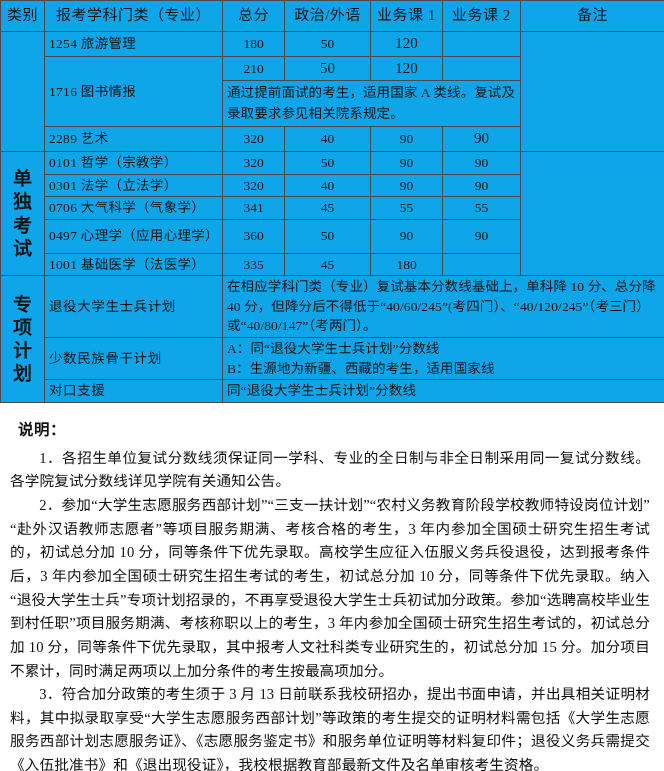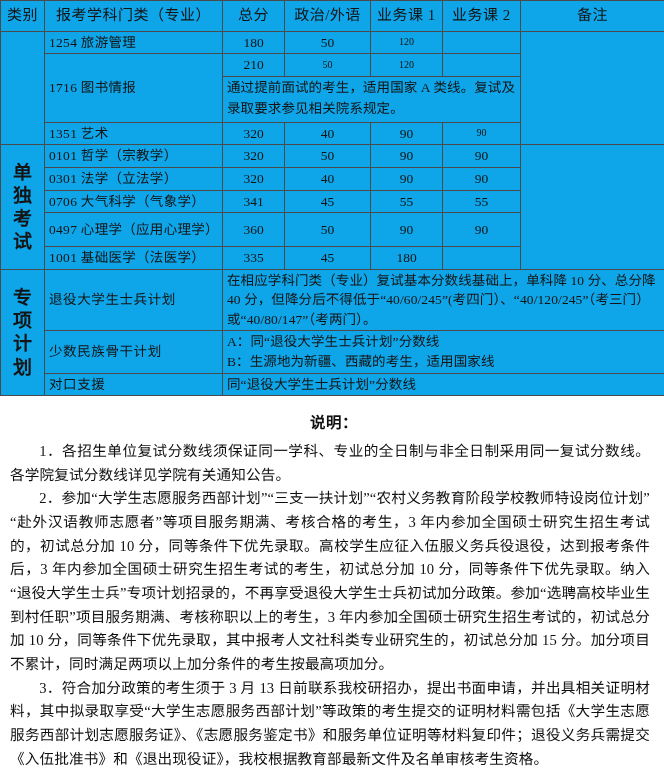--- a/index.html
+++ b/index.html
@@ -58,21 +58,21 @@
 
   td.major {
     text-align: left;
     padding-left: 6px;
     letter-spacing: 0.3px;
   }
   td.num {
     text-align: center;
     font-size: 13px;
   }
-  td.num.small { font-size: 10px; text-align: center; }
+  td.num.small { font-size: 15px; text-align: center; }
   td.empty { }
 
   
   td.cat-vert {
     text-align: center;
     vertical-align: middle;
     padding: 0;
   }
   .vlabel {
     display: flex;
@@ -114,21 +114,20 @@
     font-size: 14.6px;
     line-height: 1.62;
     color: #0f0f0f;
     letter-spacing: 0.15px;
   }
   .notes-title {
     font-weight: bold;
     font-size: 15.5px;
     margin: 0 0 5px 8px;
     letter-spacing: 0.5px;
-    text-align: center;
   }
   .note-p {
     margin: 0;
     text-indent: 2em;
     text-align: justify;
     text-justify: inter-ideograph;
   }
 </style>
 </head>
 <body>
@@ -176,21 +175,21 @@
         <td class="num small">50</td>
         <td class="num small">120</td>
         <td class="num small"></td>
       </tr>
 
       <tr class="row-h-note">
         <td class="merged-note tall" colspan="4">通过提前面试的考生，适用国家 A 类线。复试及录取要求参见相关院系规定。</td>
       </tr>
 
       <tr class="row-h-std">
-        <td class="major">1351 艺术</td>
+        <td class="major">2289 艺术</td>
         <td class="num">320</td>
         <td class="num">40</td>
         <td class="num">90</td>
         <td class="num small">90</td>
       </tr>
 
       <tr class="row-h-std">
         <td class="cat-vert" rowspan="5">
           <div class="vlabel">
             <span>单</span>

